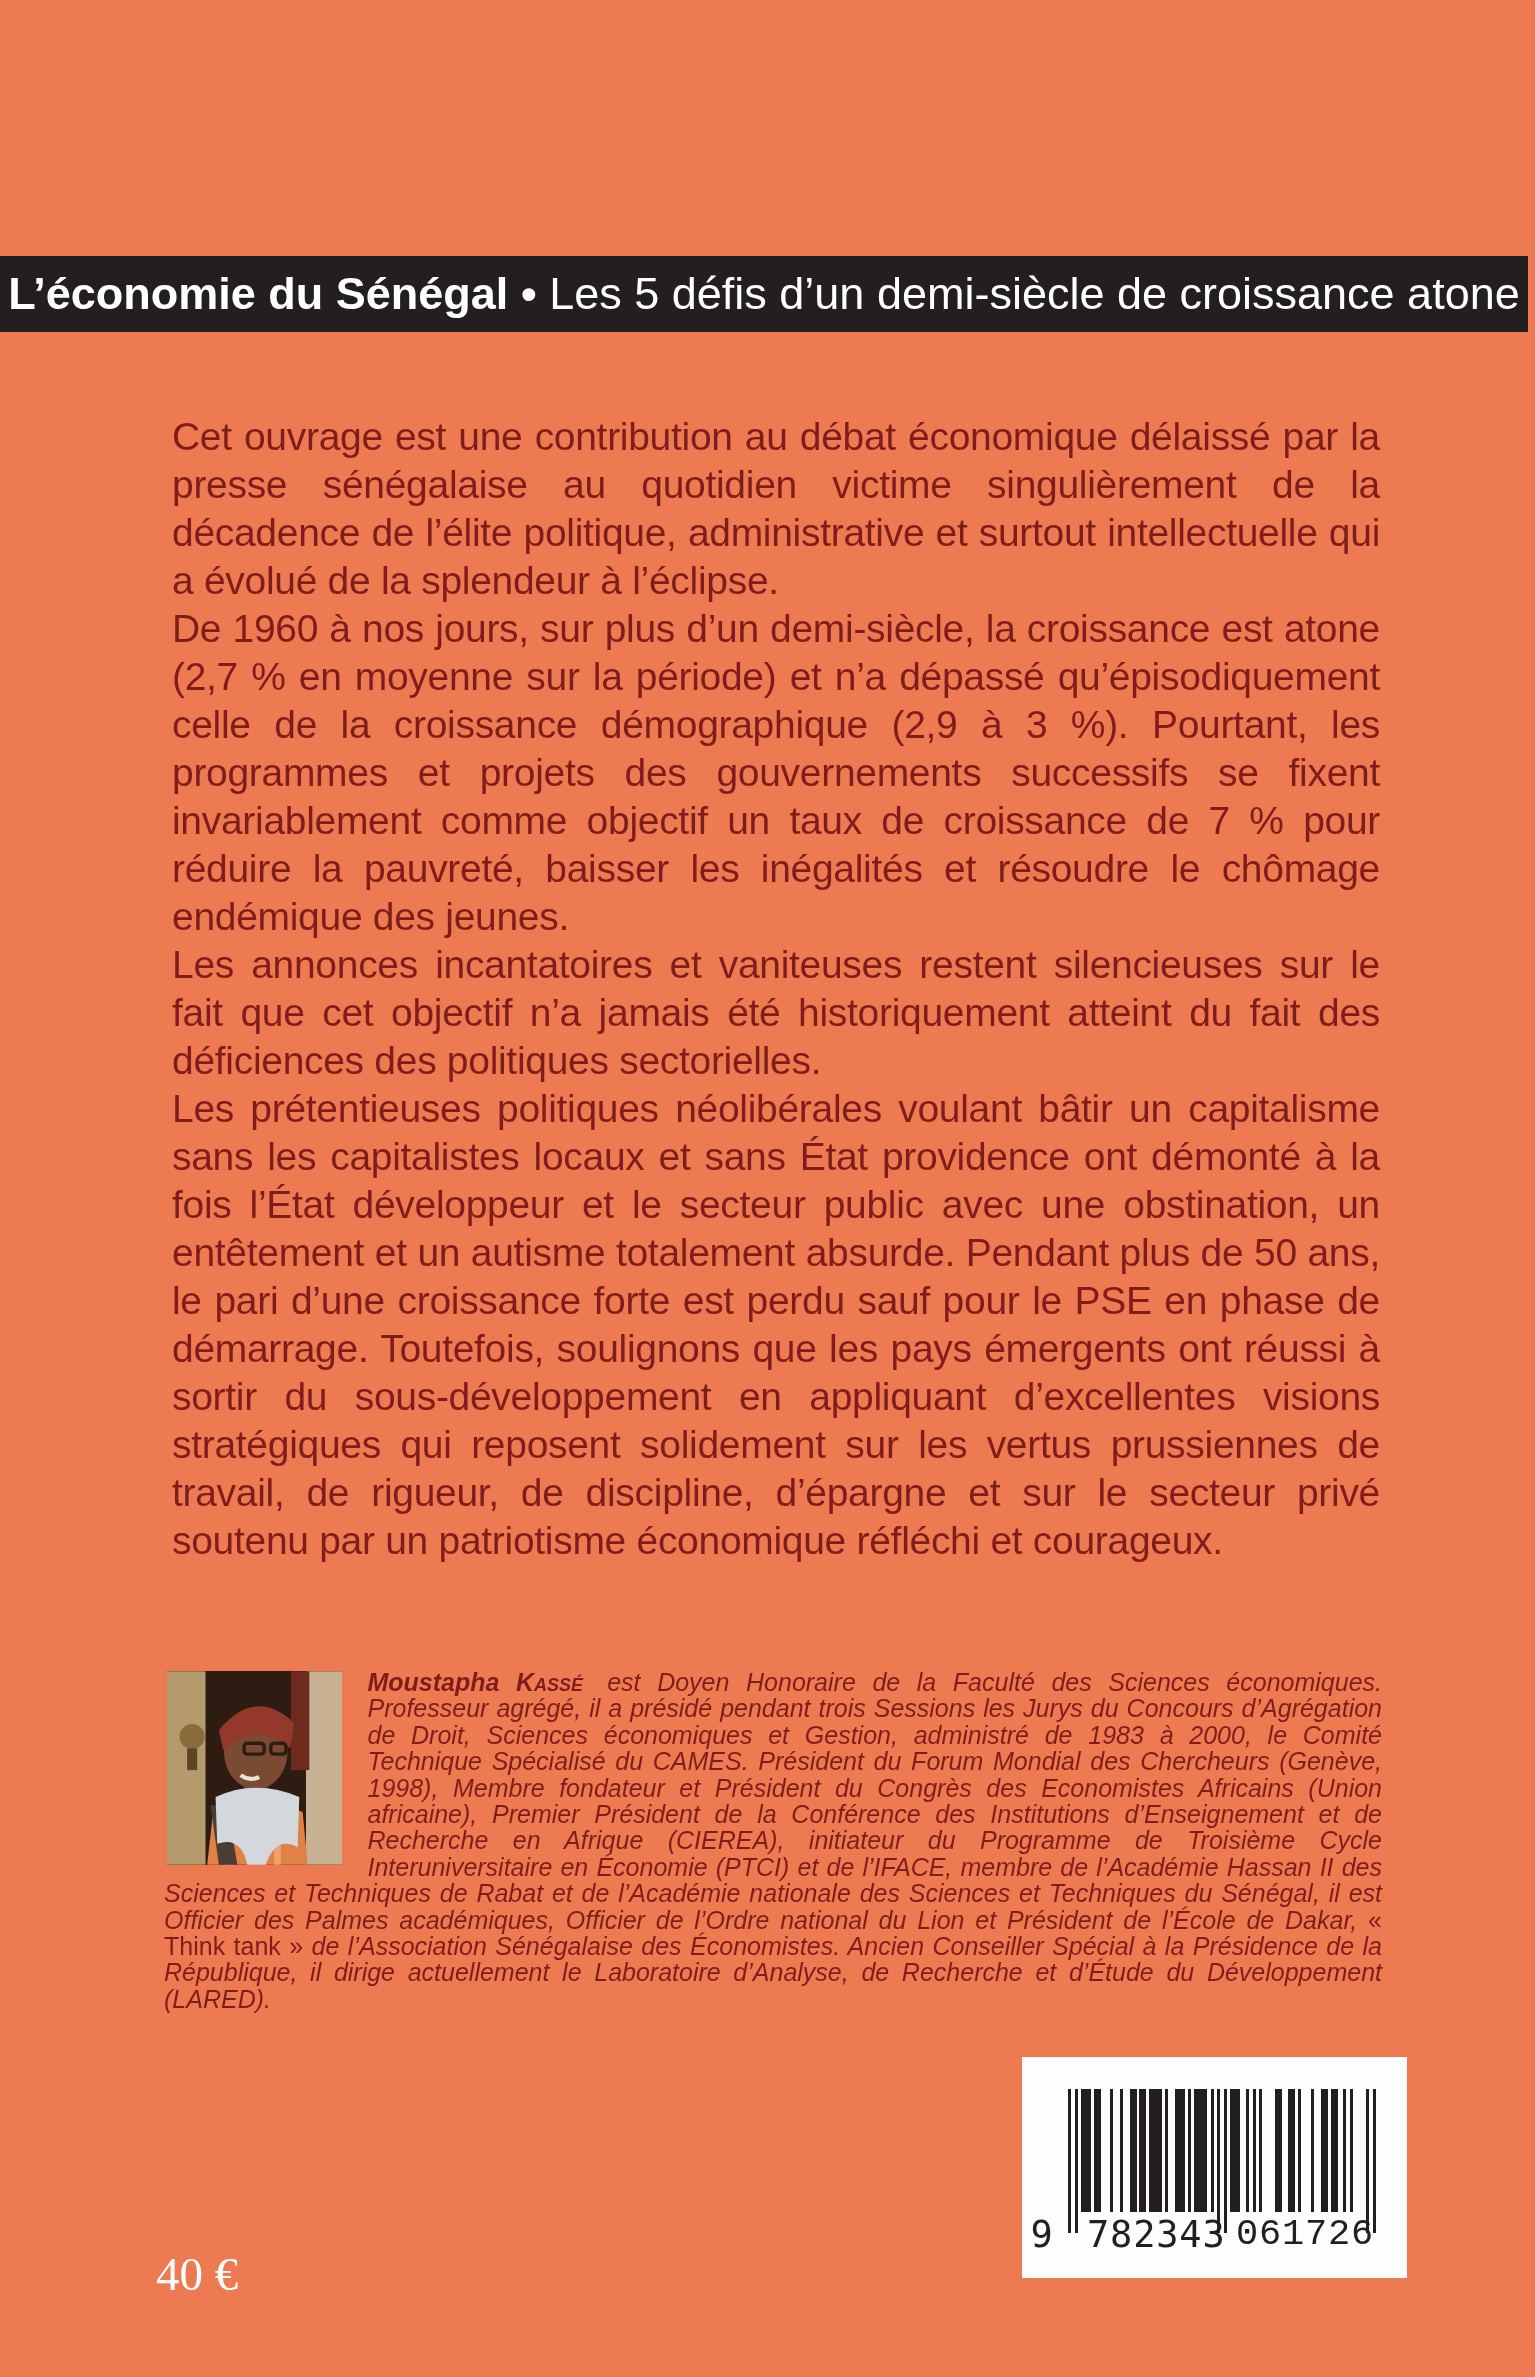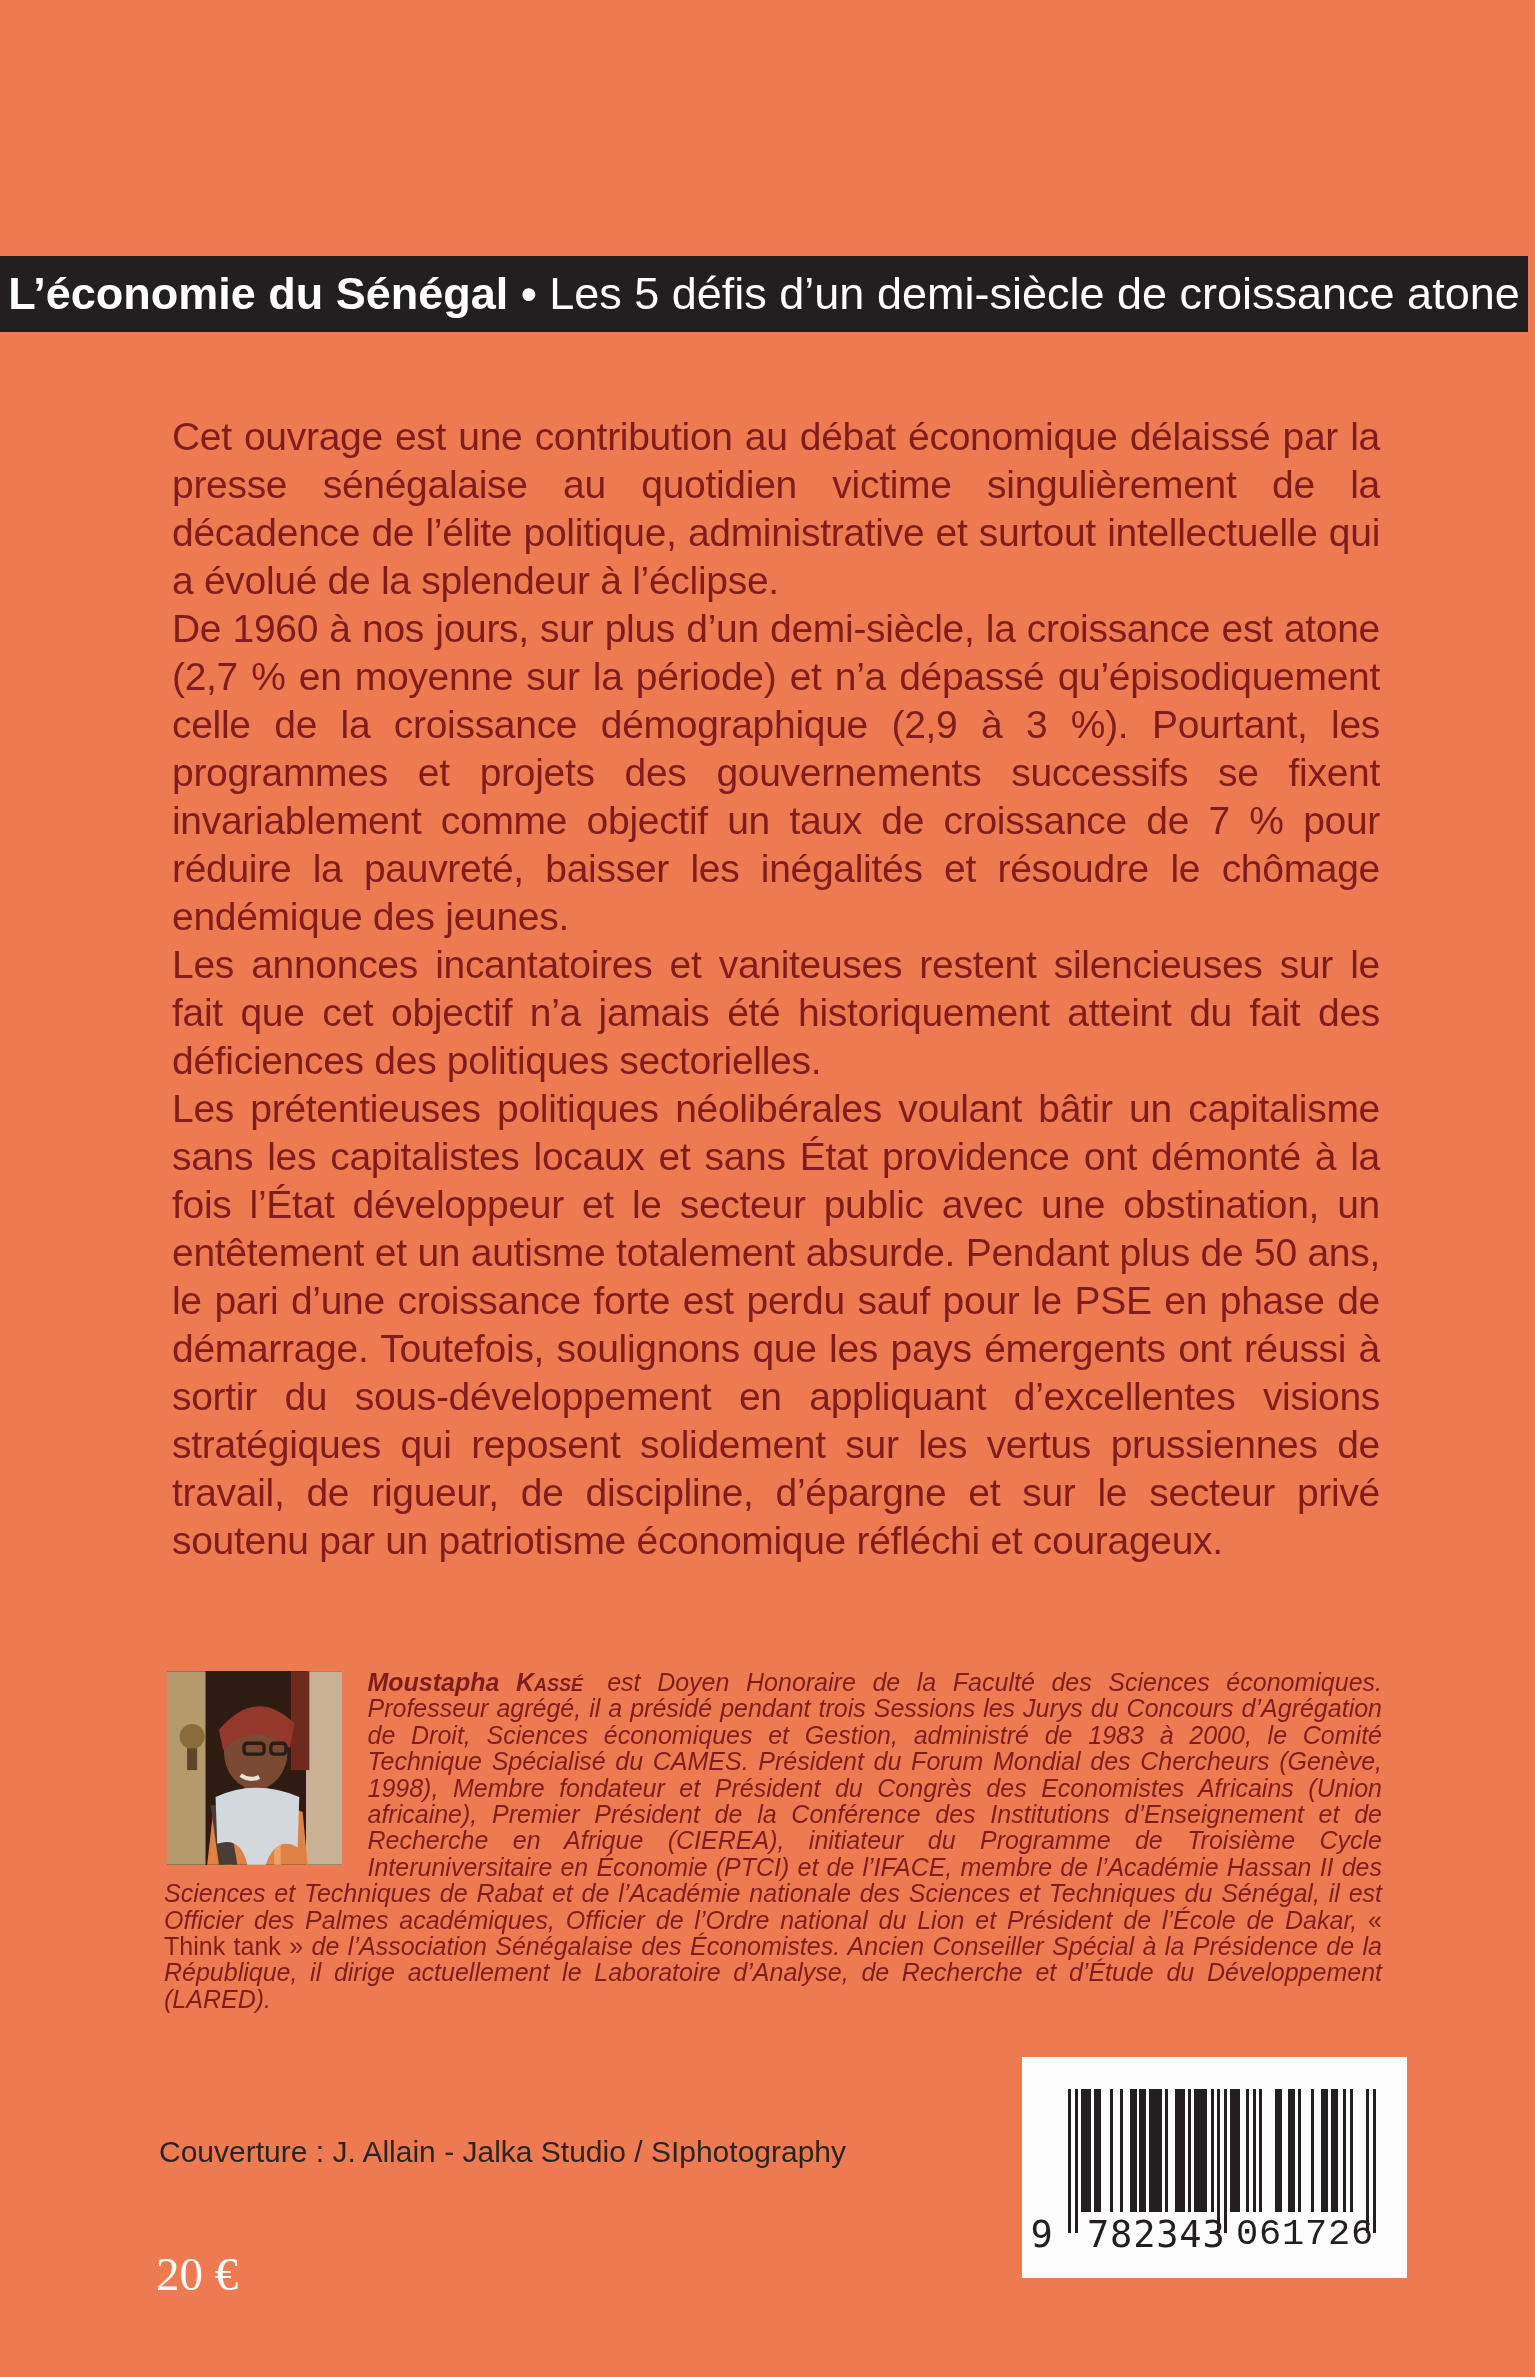--- a/index.html
+++ b/index.html
@@ -105,22 +105,21 @@
         <path d="M 88 124 Q 99 132 110 126" stroke="#e8e4da" stroke-width="5" fill="none"></path>
         <path d="M 58 150 Q 106 128 158 150 L 156 210 Q 130 196 118 231 L 96 231 Q 88 196 60 206 Z" fill="#d3d8dd"></path>
       </svg>
     </div>
     <p style="margin:0">
       <span class="name"><span>Moustapha</span> <span class="sc">Kassé</span></span>
       <span>est Doyen Honoraire de la Faculté des Sciences économiques. Professeur agrégé, il a présidé pendant trois Sessions les Jurys du Concours d’Agrégation de Droit, Sciences économiques et Gestion, administré de 1983 à 2000, le Comité Technique Spécialisé du CAMES. Président du Forum Mondial des Chercheurs (Genève, 1998), Membre fondateur et Président du Congrès des Economistes Africains (Union africaine), Premier Président de la Conférence des Institutions d’Enseignement et de Recherche en Afrique (CIEREA), initiateur du Programme de Troisième Cycle Interuniversitaire en Économie (PTCI) et de l’IFACE, membre de l’Académie Hassan II des Sciences et Techniques de Rabat et de l’Académie nationale des Sciences et Techniques du Sénégal, il est Officier des Palmes académiques, Officier de l’Ordre national du Lion et Président de l’École de Dakar, </span><span class="roman">« Think tank »</span><span> de l’Association Sénégalaise des Économistes. Ancien Conseiller Spécial à la Présidence de la République, il dirige actuellement le Laboratoire d’Analyse, de Recherche et d’Étude du Développement (LARED).</span>
     </p>
   </div>
 
-  <div class="credit">Couverture : J. Allain - Jalka Studio / SIphotography</div>
-  <div class="price">20 €</div>
+  <div class="price">40 €</div>
 
   <div class="barcode-box">
     <div class="bars" id="bars">
         <div class="bar" style="left: 0px; width: 3.2px; height: 144px;"></div>
         <div class="bar" style="left: 6.5px; width: 3.2px; height: 144px;"></div>
         <div class="bar" style="left: 13px; width: 9.7px; height: 123px;"></div>
         <div class="bar" style="left: 26px; width: 6.5px; height: 123px;"></div>
         <div class="bar" style="left: 42px; width: 3.2px; height: 123px;"></div>
         <div class="bar" style="left: 52px; width: 3.2px; height: 123px;"></div>
         <div class="bar" style="left: 62px; width: 6.5px; height: 123px;"></div>

